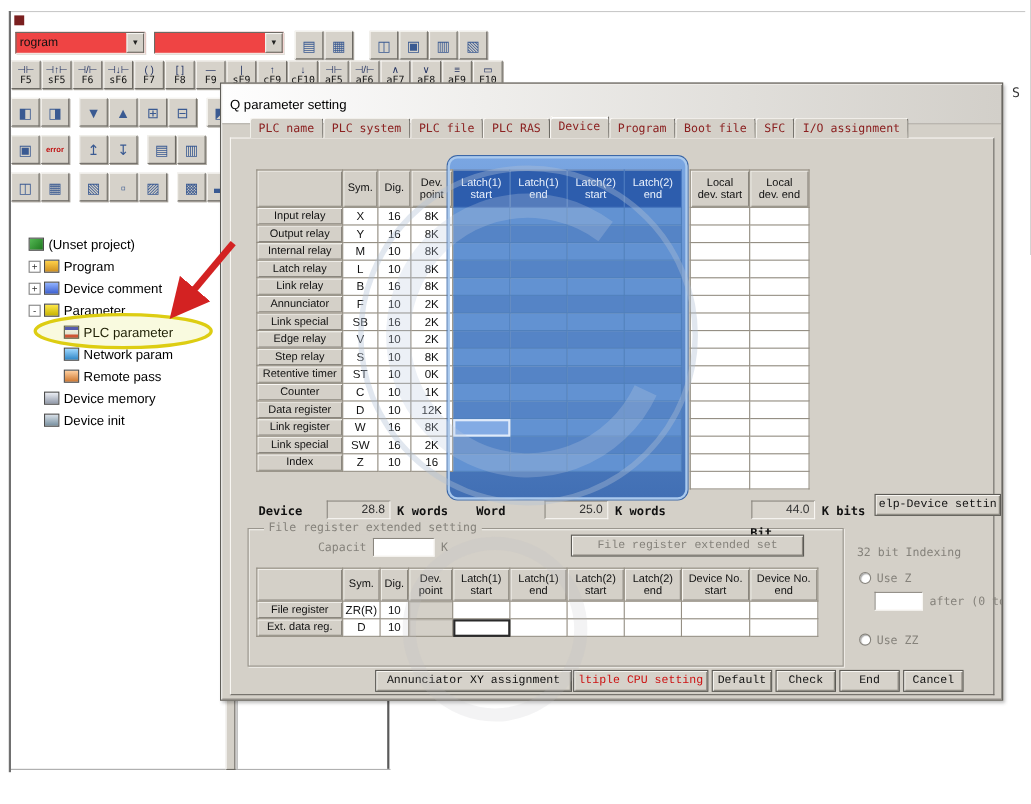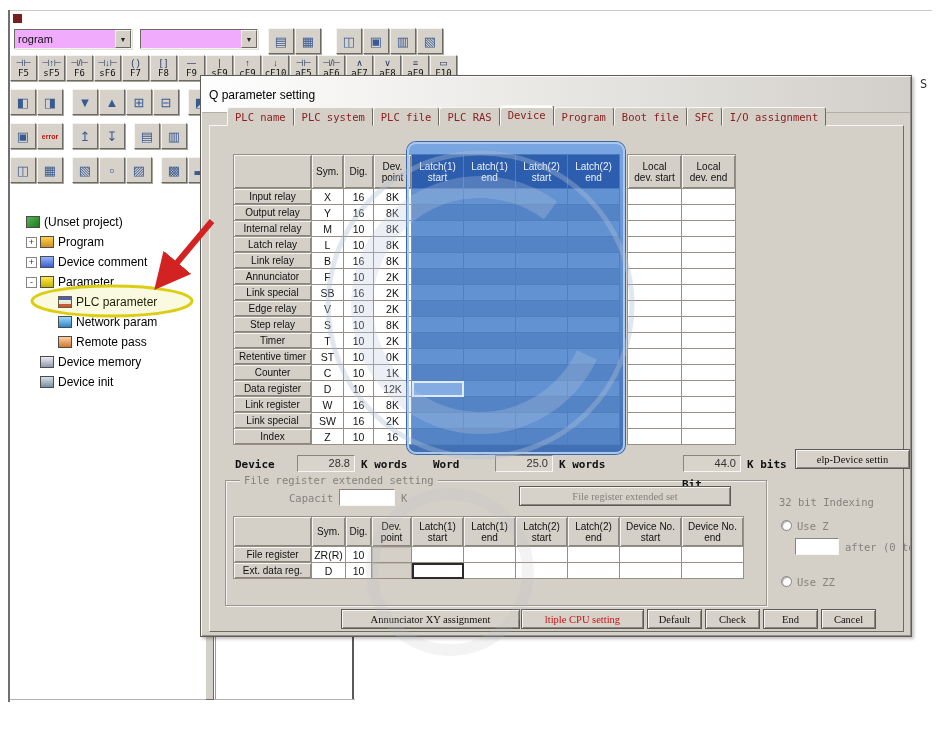--- a/index.html
+++ b/index.html
@@ -3,21 +3,21 @@
 <meta charset="utf-8">
 <style>
 *{margin:0;padding:0;box-sizing:border-box;}
 body{font-family:"Liberation Sans",sans-serif;background:#9a9a9a;}
 .screen{position:relative;width:937px;height:731px;background:#ffffff;overflow:hidden;margin:0 auto;}
 .edge-top{position:absolute;left:8px;top:10px;width:924px;height:1px;background:#c9c9c9;}
 .edge-left{position:absolute;left:8px;top:10px;width:2px;height:692px;background:#707070;}
 .mini-sq{position:absolute;left:13px;top:14px;width:9px;height:9px;background:#7a1f1f;}
 
 
-.combo{position:absolute;height:20px;background:#f0abfc;border:1px solid;border-color:#6d6a64 #f6f4f0 #f6f4f0 #6d6a64;display:flex;box-shadow:1px 1px 0 #e2dfd9;}
+.combo{position:absolute;height:20px;background:#ef4444;border:1px solid;border-color:#6d6a64 #f6f4f0 #f6f4f0 #6d6a64;display:flex;box-shadow:1px 1px 0 #e2dfd9;}
 .combo .txt{flex:1;font-size:11px;line-height:18px;padding-left:3px;overflow:hidden;white-space:nowrap;color:#111;}
 .combo .ddbtn{width:16px;background:#d4d0c8;border:1px solid;border-color:#f6f4f0 #6d6a64 #6d6a64 #f6f4f0;display:flex;align-items:center;justify-content:center;font-size:7px;color:#222;}
 .tbrow{position:absolute;display:flex;gap:1px;z-index:1;}
 .tb{width:26px;height:26px;background:#d6d2ca;border:1px solid;border-color:#f6f4f0 #6d6a64 #6d6a64 #f6f4f0;box-shadow:1px 1px 0 #a8a49c;display:flex;align-items:center;justify-content:center;}
 .tb .glyph{font-size:13px;color:#3a5a92;line-height:1;}
 .tb .glyph.tinyred{font-size:7px;color:#c01010;font-weight:bold;}
 .tb.gap{margin-left:8px;}
 .lad{width:27px;height:26px;background:#d6d2ca;border:1px solid;border-color:#f6f4f0 #6d6a64 #6d6a64 #f6f4f0;box-shadow:1px 1px 0 #a8a49c;display:flex;flex-direction:column;align-items:center;justify-content:center;}
 .lad .s{font-size:9px;line-height:10px;color:#203060;}
 .lad .k{font-size:9px;line-height:10px;font-family:"DejaVu Sans Mono",monospace;color:#111;}
@@ -67,21 +67,21 @@
 .t1 tbody tr:nth-of-type(even) td.lat{background:#5584c6;}
 .t1 tbody tr:nth-of-type(13) td:nth-child(5){background:#83abe4;outline:2px solid #dfeafa;outline-offset:-2px;}
 .t2 td.dis{background:#d4d0c8;box-shadow:inset 1px 1px 0 #bdb9b1;}
 .t2 tbody tr:nth-of-type(2) td:nth-child(5){outline:2px solid #2a2a2a;outline-offset:-2px;background:#fff;}
 .ovl-bg{position:absolute;left:206px;top:66px;width:218px;height:312px;background:linear-gradient(#7aa6e2,#416fb4);border-radius:9px;z-index:1;}
 .ovl-br{position:absolute;left:206px;top:66px;width:218px;height:312px;border:2px solid #a9c9ee;border-radius:9px;z-index:4;pointer-events:none;box-shadow:0 0 0 1px #3c68a8;}
 
 
 .mlab{position:absolute;font-family:"DejaVu Sans Mono",monospace;font-weight:bold;font-size:11px;color:#111;white-space:nowrap;z-index:2;}
 .valbox{position:absolute;height:17px;background:#d8d4cc;border:1px solid;border-color:#8a867e #f8f6f2 #f8f6f2 #8a867e;font-size:11px;text-align:right;padding:1px 4px 0 4px;color:#333;z-index:2;}
-.pushbtn{position:absolute;background:#d6d2ca;border:1px solid #5c5a55;box-shadow:inset 1px 1px 0 #f8f6f2,inset -1px -1px 0 #8a867e;font-family:Liberation Serif, serif;font-size:10.5px;display:flex;align-items:center;justify-content:center;white-space:nowrap;overflow:hidden;color:#111;z-index:2;cursor:default;}
+.pushbtn{position:absolute;background:#d6d2ca;border:1px solid #5c5a55;box-shadow:inset 1px 1px 0 #f8f6f2,inset -1px -1px 0 #8a867e;font-family:Liberation Mono, monospace;font-size:10.5px;display:flex;align-items:center;justify-content:center;white-space:nowrap;overflow:hidden;color:#111;z-index:2;cursor:default;}
 .pushbtn.red{color:#cc1111;}
 .pushbtn.dis{color:#85827b;}
 .groupbox{position:absolute;border:1px solid #9a968e;box-shadow:inset 1px 1px 0 #f4f2ee,1px 1px 0 #f4f2ee;z-index:1;}
 .grouptitle{position:absolute;top:-7px;left:14px;background:#d4d0c8;padding:0 4px;font-family:"DejaVu Sans Mono",monospace;font-size:10.5px;color:#85827b;white-space:nowrap;}
 .dislab{position:absolute;font-family:"DejaVu Sans Mono",monospace;font-size:10.5px;color:#85827b;white-space:nowrap;z-index:2;}
 .radio{position:absolute;display:flex;gap:5px;z-index:2;}
 .radio .dot{width:11px;height:11px;border-radius:50%;background:#fff;border:1px solid #85827b;box-shadow:inset 1px 1px 1px #aaa;}
 .radio .rlab{font-family:"DejaVu Sans Mono",monospace;font-size:10.5px;color:#85827b;}
 .inputbox{position:absolute;background:#fff;border:1px solid;border-color:#8a867e #f8f6f2 #f8f6f2 #8a867e;z-index:2;}
 
@@ -520,30 +520,20 @@
             <td class="rowlab">Step relay</td>
             <td>S</td>
             <td>10</td>
             <td>8K</td>
             <td class="lat"></td>
             <td class="lat"></td>
             <td class="lat"></td>
             <td class="lat"></td>
           </tr>
 
-          <tr>
-            <td class="rowlab">Timer</td>
-            <td>T</td>
-            <td>10</td>
-            <td>2K</td>
-            <td class="lat"></td>
-            <td class="lat"></td>
-            <td class="lat"></td>
-            <td class="lat"></td>
-          </tr>
 
           <tr>
             <td class="rowlab">Retentive timer</td>
             <td>ST</td>
             <td>10</td>
             <td>0K</td>
             <td class="lat"></td>
             <td class="lat"></td>
             <td class="lat"></td>
             <td class="lat"></td>

